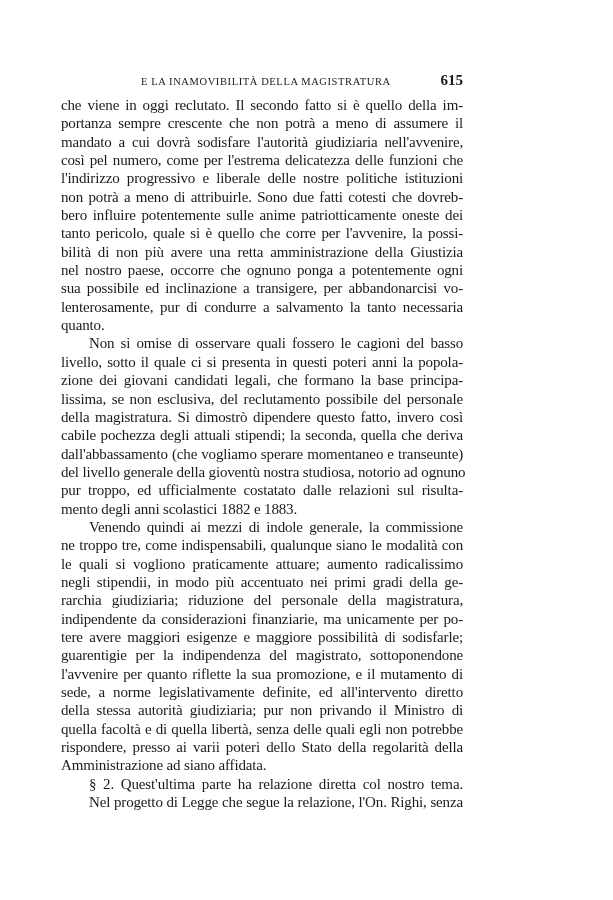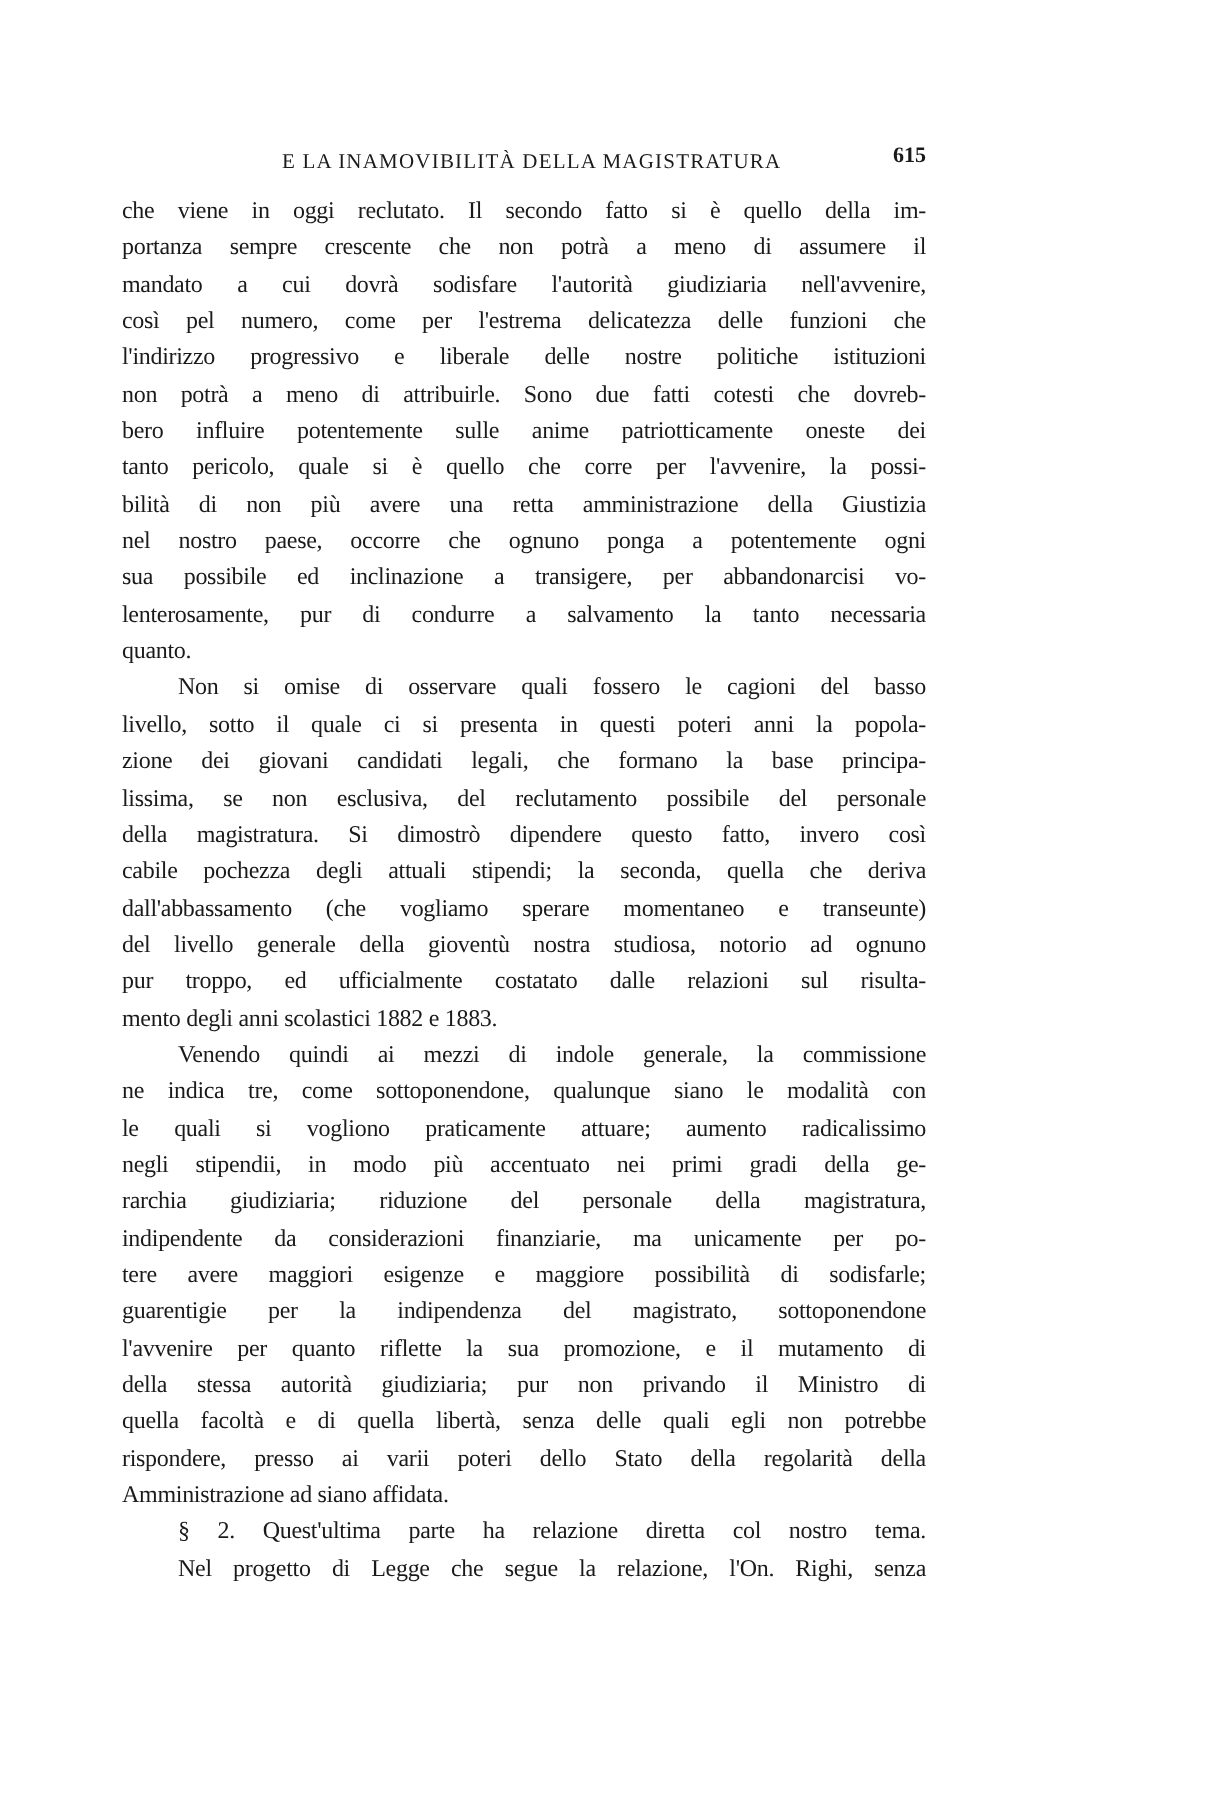--- a/index.html
+++ b/index.html
@@ -31,32 +31,32 @@
     .running-head .title {
       position: absolute;
       left: 80px;
       top: 6px;
       white-space: nowrap;
     }
     .running-head .folio {
       position: absolute;
       right: 0;
       top: 2px;
-      font-size: 11px;
+      font-size: 15px;
       font-weight: bold;
       letter-spacing: 0;
     }
     .body-text {
       margin-top: 4px;
     }
     .line {
       display: block;
       height: 18.35px;
       line-height: 18.35px;
-      font-size: 12px;
+      font-size: 15px;
       white-space: nowrap;
       text-align: justify;
       text-align-last: justify;
       letter-spacing: -0.15px;
     }
     .line.last {
       text-align-last: left;
     }
     .line.indent {
       padding-left: 28px;
@@ -93,28 +93,29 @@
         <span class="line">lissima, se non esclusiva, del reclutamento possibile del personale</span>
         <span class="line">della magistratura. Si dimostrò dipendere questo fatto, invero così</span>
         <span class="line">cabile pochezza degli attuali stipendi; la seconda, quella che deriva</span>
         <span class="line">dall'abbassamento (che vogliamo sperare momentaneo e transeunte)</span>
         <span class="line">del livello generale della gioventù nostra studiosa, notorio ad ognuno</span>
         <span class="line">pur troppo, ed ufficialmente costatato dalle relazioni sul risulta-</span>
         <span class="line last">mento degli anni scolastici 1882 e 1883.</span>
       </div>
       <div>
         <span class="line indent">Venendo quindi ai mezzi di indole generale, la commissione</span>
-        <span class="line">ne indica tre, come sottoponendone, qualunque siano le modalità con</span>
+        <span class="line">ne troppo tre, come indispensabili, qualunque siano le modalità con</span>
         <span class="line">le quali si vogliono praticamente attuare; aumento radicalissimo</span>
         <span class="line">negli stipendii, in modo più accentuato nei primi gradi della ge-</span>
         <span class="line">rarchia giudiziaria; riduzione del personale della magistratura,</span>
         <span class="line">indipendente da considerazioni finanziarie, ma unicamente per po-</span>
         <span class="line">tere avere maggiori esigenze e maggiore possibilità di sodisfarle;</span>
         <span class="line">guarentigie per la indipendenza del magistrato, sottoponendone</span>
         <span class="line">l'avvenire per quanto riflette la sua promozione, e il mutamento di</span>
+        <span class="line">sede, a norme legislativamente definite, ed all'intervento diretto</span>
         <span class="line">della stessa autorità giudiziaria; pur non privando il Ministro di</span>
         <span class="line">quella facoltà e di quella libertà, senza delle quali egli non potrebbe</span>
         <span class="line">rispondere, presso ai varii poteri dello Stato della regolarità della</span>
         <span class="line last">Amministrazione ad siano affidata.</span>
       </div>
       <div>
         <span class="line indent">§ 2. Quest'ultima parte ha relazione diretta col nostro tema.</span>
       </div>
       <div>
         <span class="line indent">Nel progetto di Legge che segue la relazione, l'On. Righi, senza</span>

